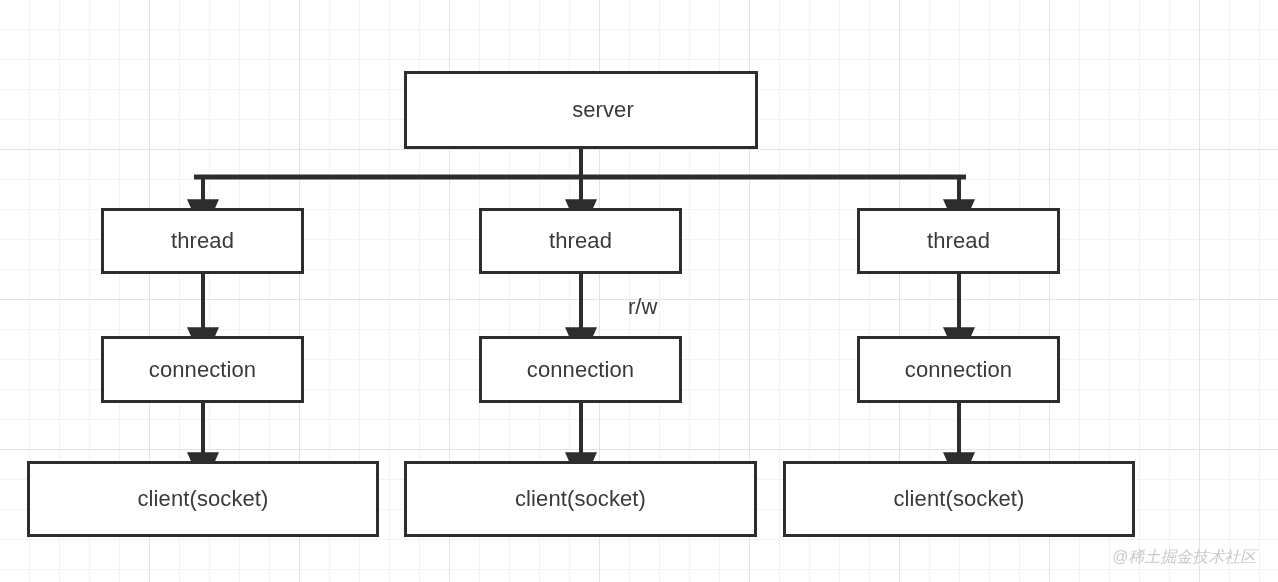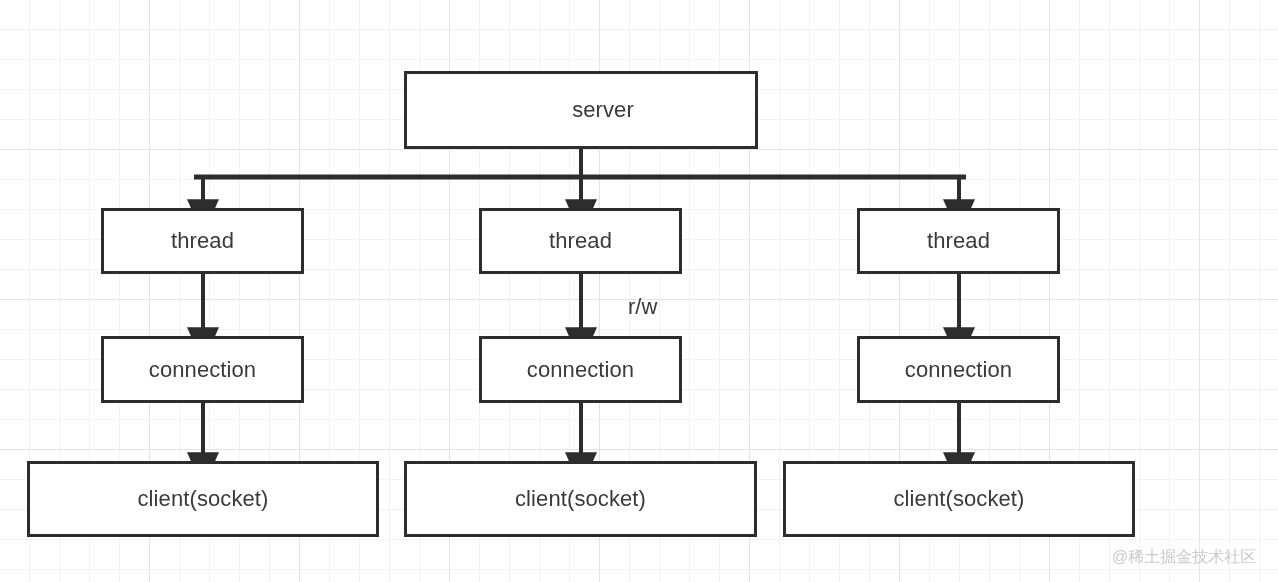--- a/index.html
+++ b/index.html
@@ -57,20 +57,21 @@
     line-height: 1;
     white-space: nowrap;
   }
   .watermark {
     position: absolute;
     color: #c9c9c9;
     font-size: 16px;
     font-family: "Liberation Sans", sans-serif;
     white-space: nowrap;
     line-height: 1;
+    font-style: italic;
   }
 </style>
 </head>
 <body>
 
 <div class="canvas">
 
   <svg class="diagram-svg" viewBox="0 0 1278 582" xmlns="http://www.w3.org/2000/svg">
     <defs>
       <marker id="arrowhead" markerWidth="9" markerHeight="8" refX="0.2" refY="4" orient="auto" markerUnits="strokeWidth">

